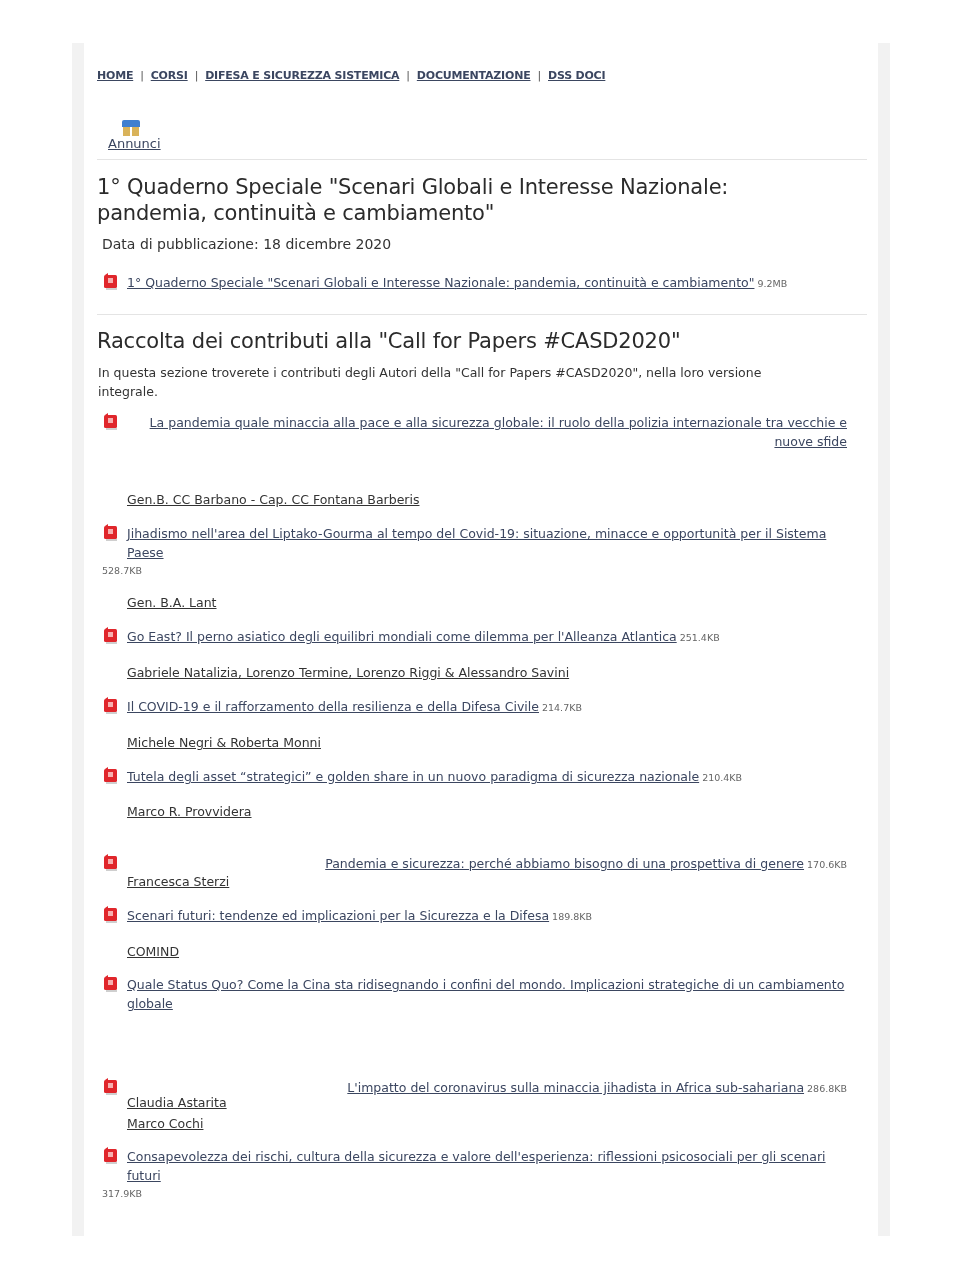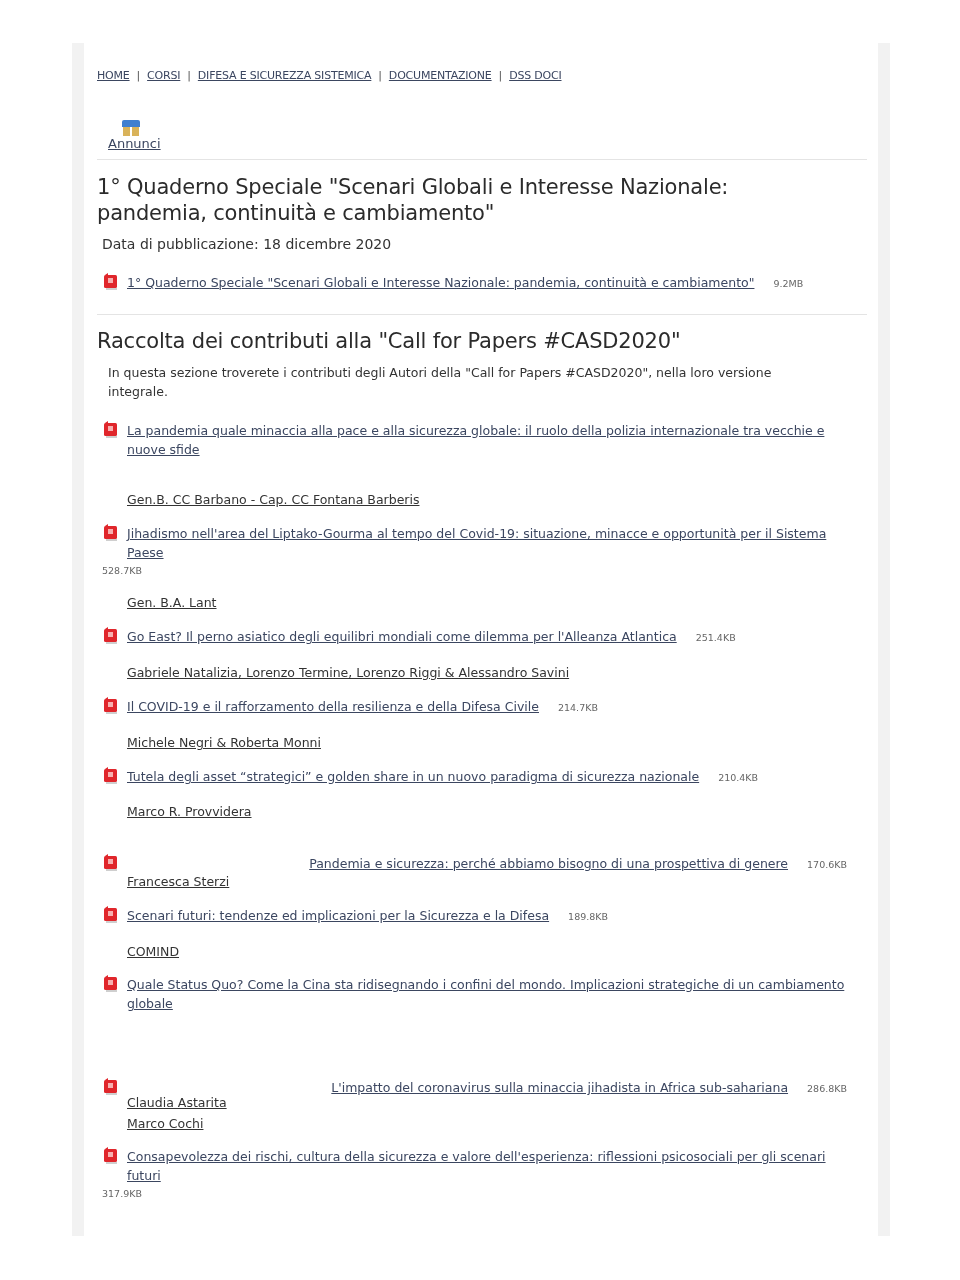--- a/index.html
+++ b/index.html
@@ -52,20 +52,21 @@
       top: 26px;
       left: 0;
       font-size: 11px;
       color: #333;
       white-space: nowrap;
       letter-spacing: -0.2px;
     }
     .breadcrumb a {
       color: #3b4660;
       text-decoration: underline;
+      font-weight: bold;
     }
     .breadcrumb .sep {
       color: #555;
       margin: 0 7px;
     }
     .annunci {
       position: absolute;
       top: 77px;
       left: 5px;
       display: flex;
@@ -137,21 +138,21 @@
     .file .link-wrap {
       padding-left: 25px;
     }
     .file a {
       color: #3b4660;
       text-decoration: underline;
     }
     .file .size {
       font-size: 9.5px;
       color: #666;
-      margin-left: 19px;
+      margin-left: 3px;
     }
     .file .size.block {
       display: block;
       margin-left: -25px;
       line-height: 16px;
       margin-top: 1px;
     }
     .author {
       position: absolute;
       left: 30px;
@@ -198,23 +199,23 @@
       </svg>
       <div class="link-wrap">
         <a href="#">1° Quaderno Speciale "Scenari Globali e Interesse Nazionale: pandemia, continuità e cambiamento"</a><span class="size">9.2MB</span>
       </div>
     </div>
 
     <div class="hr" style="top:271px;"></div>
 
     <h1 class="title" style="top:285px; left:0; width:760px;">Raccolta dei contributi alla "Call for Papers #CASD2020"</h1>
 
-    <div class="intro" style="top:320px; left:11px;">In questa sezione troverete i contributi degli Autori della "Call for Papers #CASD2020", nella loro versione integrale.</div>
-
-    <div class="file" style="top:378px;">
+    <div class="intro" style="top:320px; left:1px;">In questa sezione troverete i contributi degli Autori della "Call for Papers #CASD2020", nella loro versione integrale.</div>
+
+    <div class="file" style="top:370px;text-align:right;">
       <svg class="pdf-icon" viewBox="0 0 17 17">
           <path d="M3 2 L6 0 L6 3 Z" fill="#e0262b"></path>
           <rect x="2" y="2" width="13" height="13" rx="1.5" fill="#e0262b"></rect>
           <rect x="4" y="15" width="11" height="2" fill="#cfcfcf"></rect>
           <rect x="6" y="5" width="5" height="5" fill="#f7b0b0"></rect>
         </svg>
       <div class="link-wrap">
         <a href="#">La pandemia quale minaccia alla pace e alla sicurezza globale: il ruolo della polizia internazionale tra vecchie e nuove sfide</a>
       </div>
     </div>

